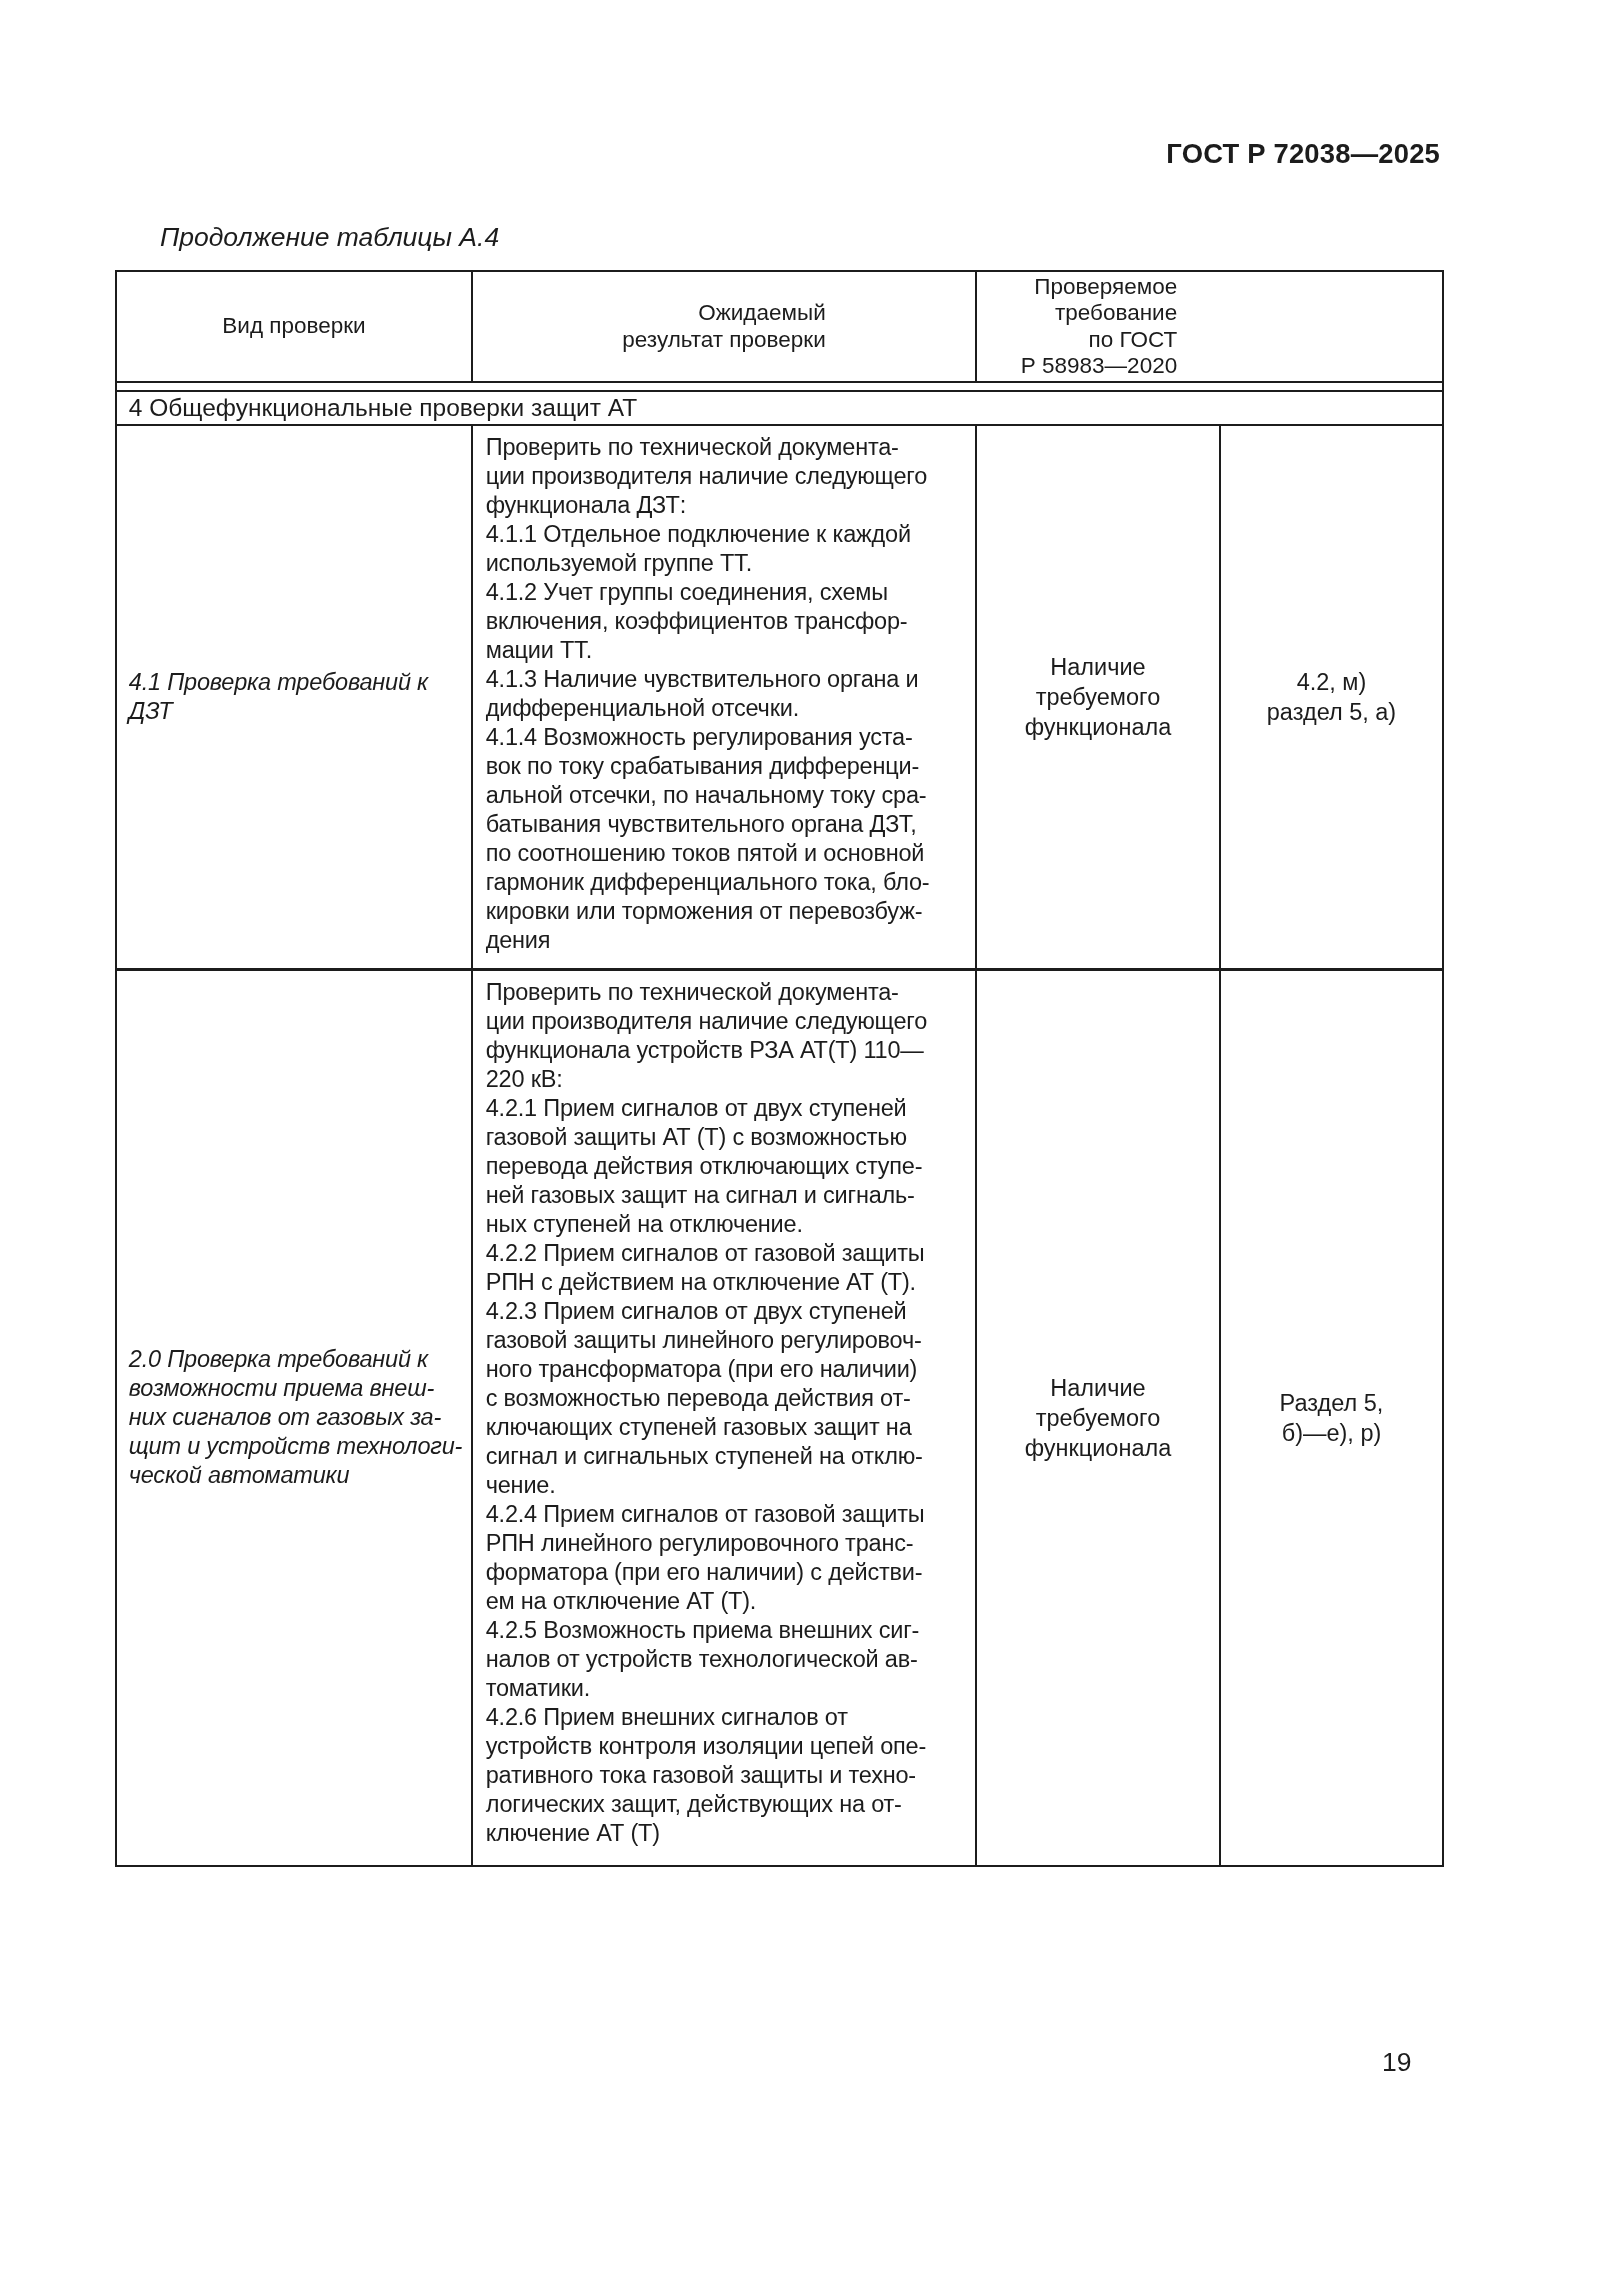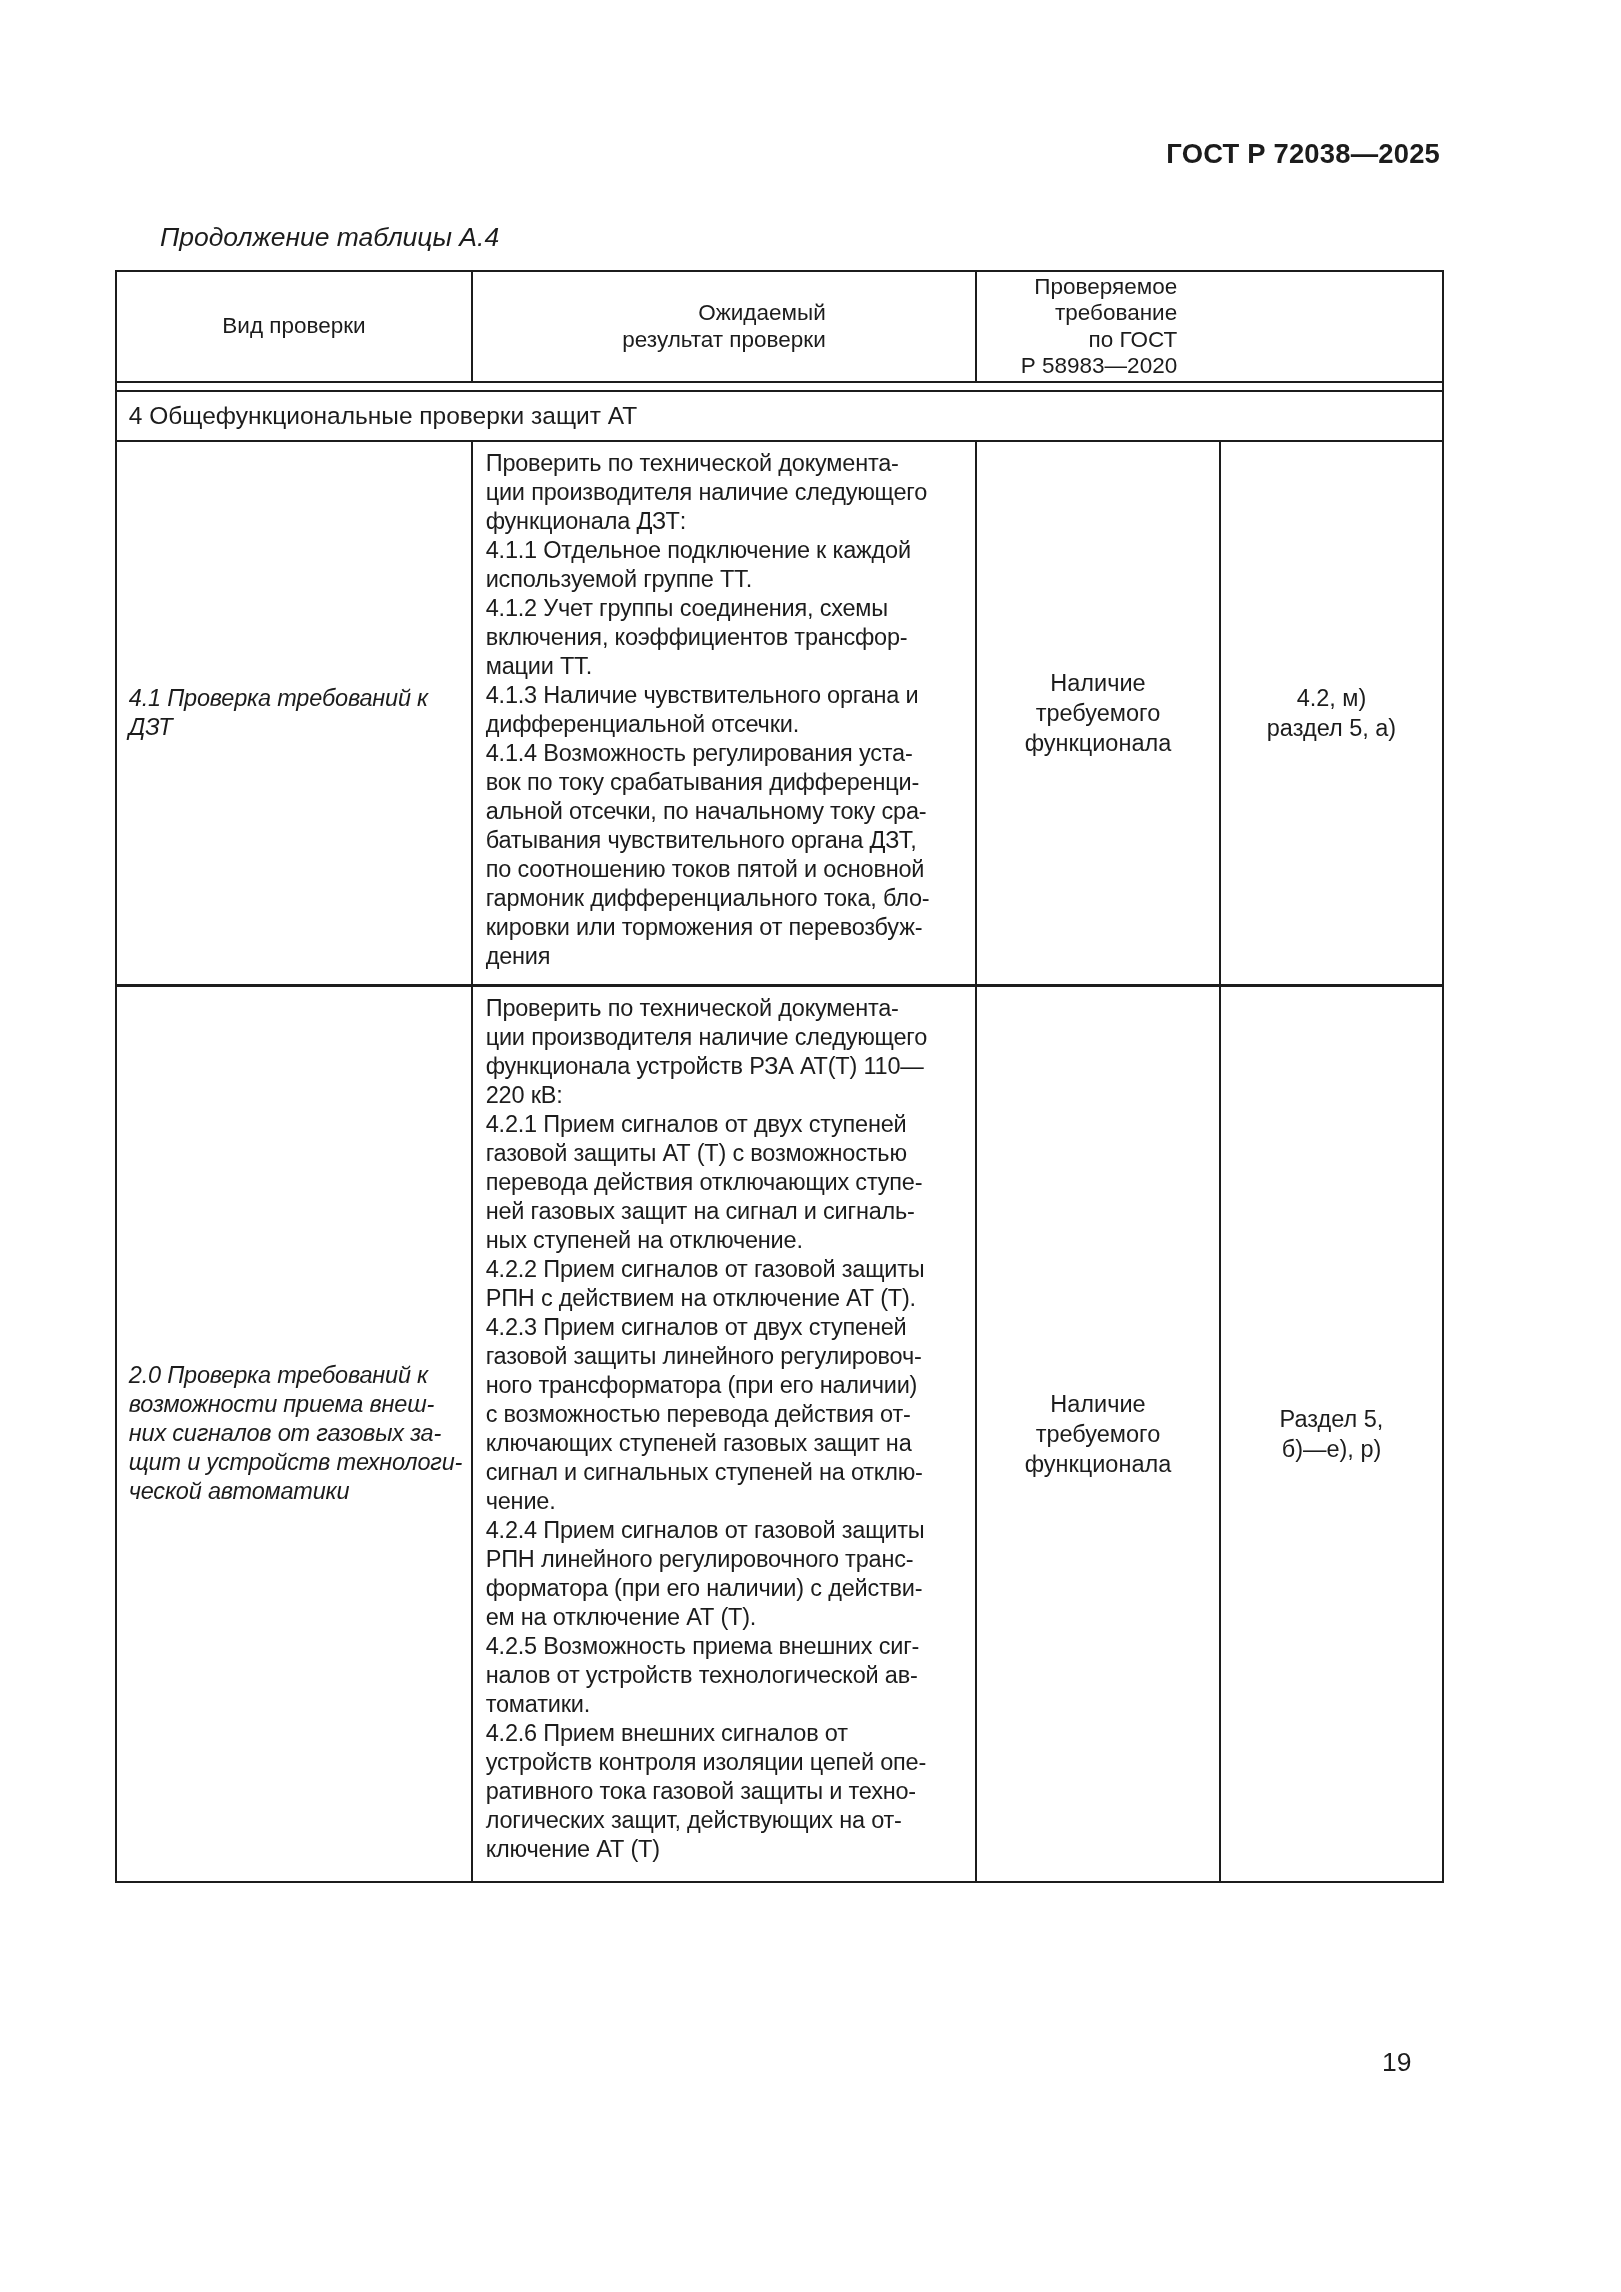--- a/index.html
+++ b/index.html
@@ -24,21 +24,21 @@
     border: 2.9px solid #1c1c1c;
     background: #ffffff;
   }
   .grid-row {
     display: grid;
     grid-template-columns: 356px 504px 244px 1fr;
   }
   .header-row { height: 111px; border-bottom: 2px solid #1c1c1c; }
   .rule-gap { height: 6.9px; }
   .section-row {
-    height: 52px;
+    height: 36px;
     border-top: 2.9px solid #1c1c1c;
     border-bottom: 2.9px solid #1c1c1c;
     display: flex; align-items: center;
     padding-left: 11.8px;
     font-size: 24.5px;
   }
   .row-41 { height: 545px; border-bottom: 3.9px solid #1c1c1c; }
   .row-42 { height: 894px; }
   .cell {
     border-right: 2px solid #1c1c1c;

